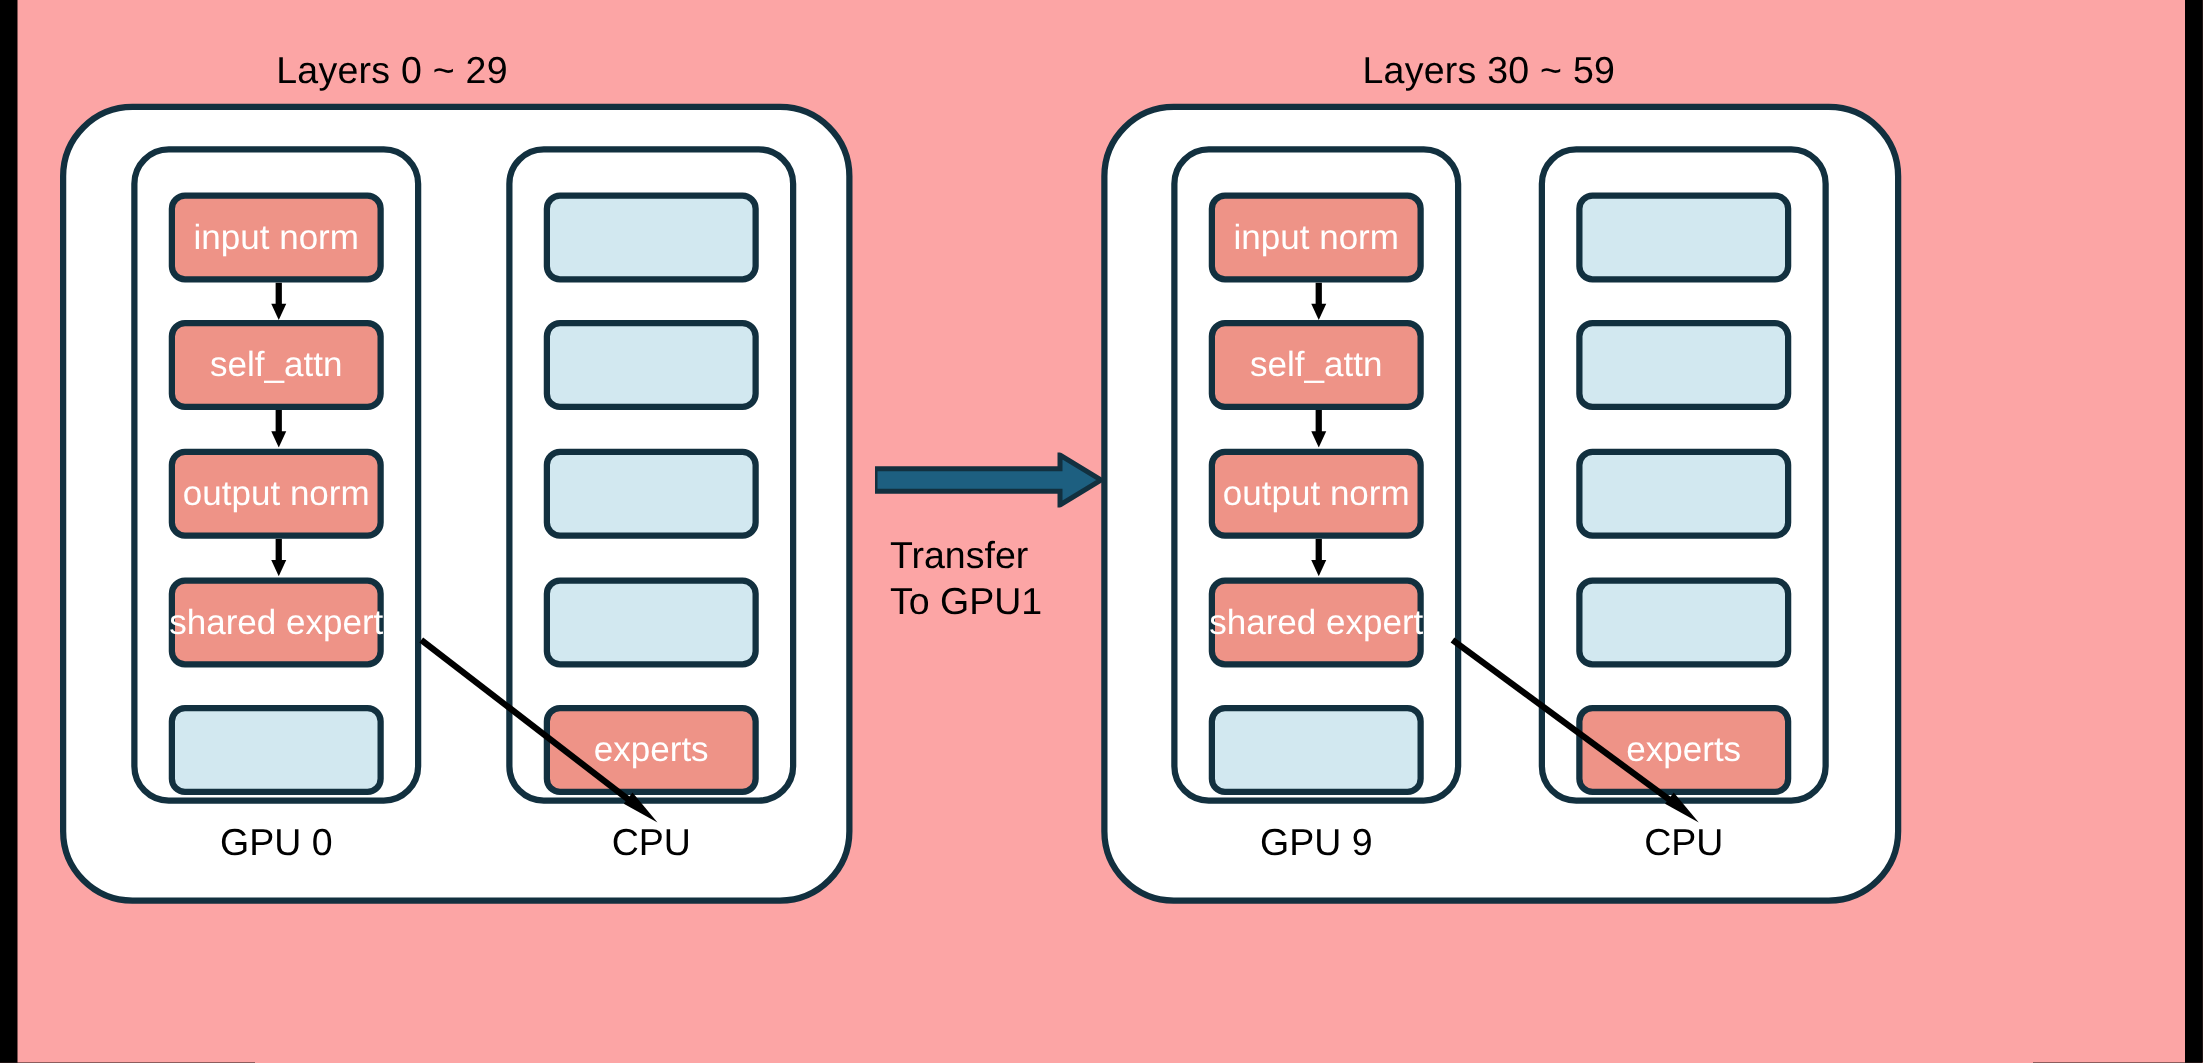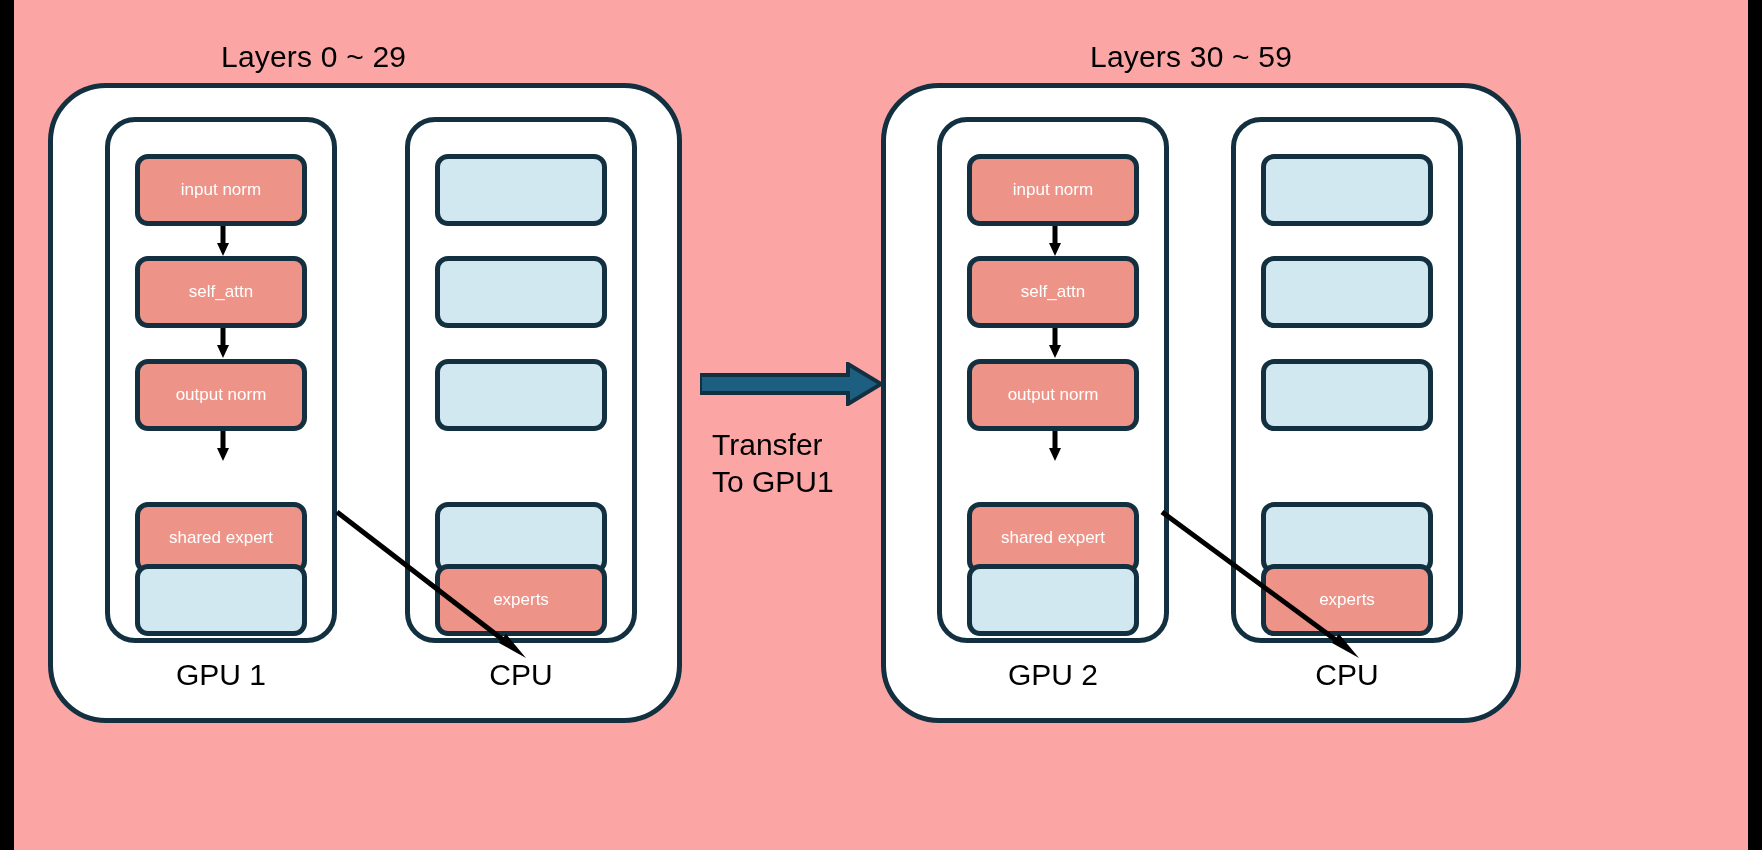--- a/index.html
+++ b/index.html
@@ -72,31 +72,31 @@
     position: absolute;
     left: 32px;
     width: 216px;
     height: 72px;
     border: 5px solid #12303f;
     border-radius: 13px;
     box-sizing: border-box;
     display: flex;
     align-items: center;
     justify-content: center;
-    font-size: 17px;
+    font-size: 28px;
     color: #ffffff;
     white-space: nowrap;
   }
   .unit.active { background: #ee9387; }
   .unit.idle   { background: #d2e8f0; }
 
   .u0 { top: 32px; }
   .u1 { top: 134px; }
   .u2 { top: 237px; }
-  .u3 { top: 340px; margin-top: 40px; }
+  .u3 { top: 340px; }
   .u4 { top: 442px; }
   .column .unit { left: 25px; width: 172px; }
 
   
   .varrow {
     position: absolute;
     left: 106px;
     width: 14px;
     height: 30px;
   }
@@ -184,21 +184,21 @@
         <div class="unit idle u2"></div>
         <div class="unit idle u3"></div>
         <div class="unit active u4">experts</div>
       </div>
 
       <svg class="diag-arrow" id="diag-left" viewBox="0 0 200 155">
         <line x1="4" y1="4" x2="178" y2="138" stroke="#000000" stroke-width="5"></line>
         <polygon points="193,150 166,135 173,126" fill="#000000"></polygon>
       </svg>
 
-      <div class="device-label" id="label-gpu0">GPU 1</div>
+      <div class="device-label" id="label-gpu0">GPU 0</div>
       <div class="device-label" id="label-cpu0">CPU</div>
     </div>
 
     <svg id="transfer-arrow" viewBox="0 0 182 44">
       <polygon points="0,13 148,13 148,2 181,22 148,42 148,31 0,31" fill="#1d5f80" stroke="#12303f" stroke-width="4" stroke-linejoin="miter"></polygon>
     </svg>
     <div id="transfer-label">Transfer
 To GPU1</div>
 
     <div class="device-panel" id="panel-right">
@@ -230,18 +230,18 @@
         <div class="unit idle u2"></div>
         <div class="unit idle u3"></div>
         <div class="unit active u4">experts</div>
       </div>
 
       <svg class="diag-arrow" id="diag-right" viewBox="0 0 208 155">
         <line x1="4" y1="4" x2="186" y2="138" stroke="#000000" stroke-width="5"></line>
         <polygon points="201,150 174,135 181,126" fill="#000000"></polygon>
       </svg>
 
-      <div class="device-label" id="label-gpu1">GPU 2</div>
+      <div class="device-label" id="label-gpu1">GPU 9</div>
       <div class="device-label" id="label-cpu1">CPU</div>
     </div>
 
   </div>
 </div>
 
 </body></html>

